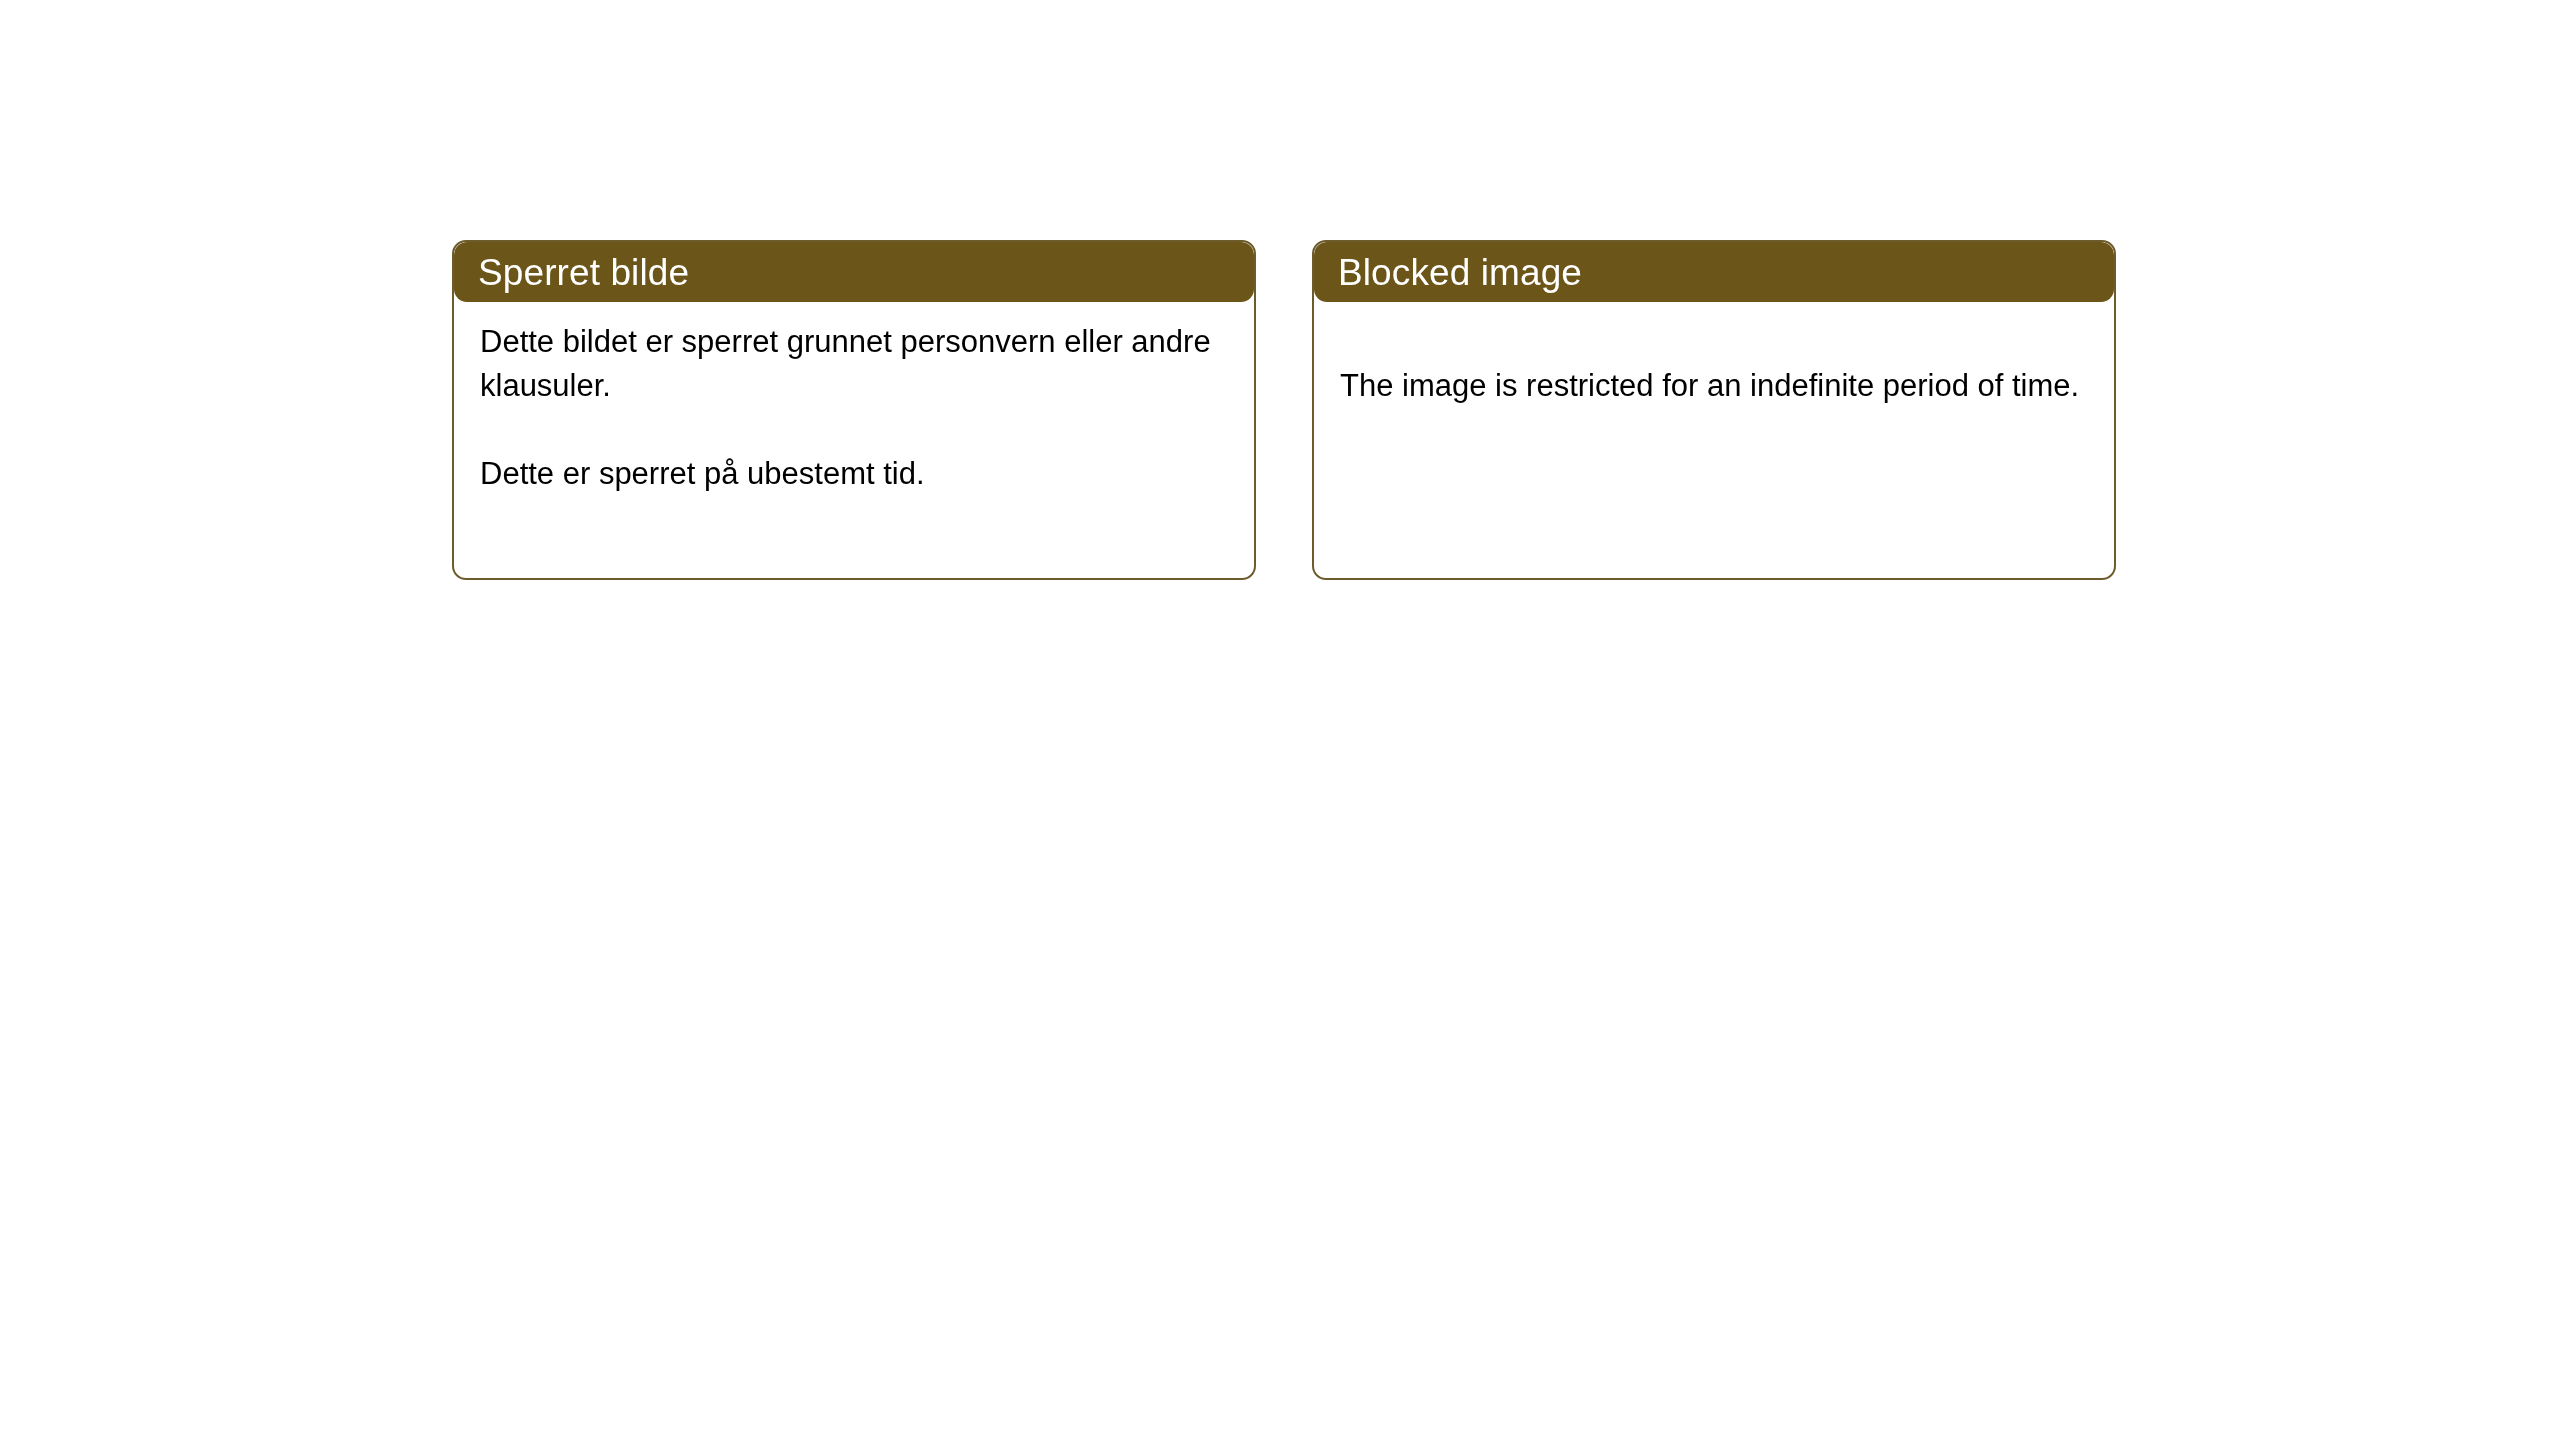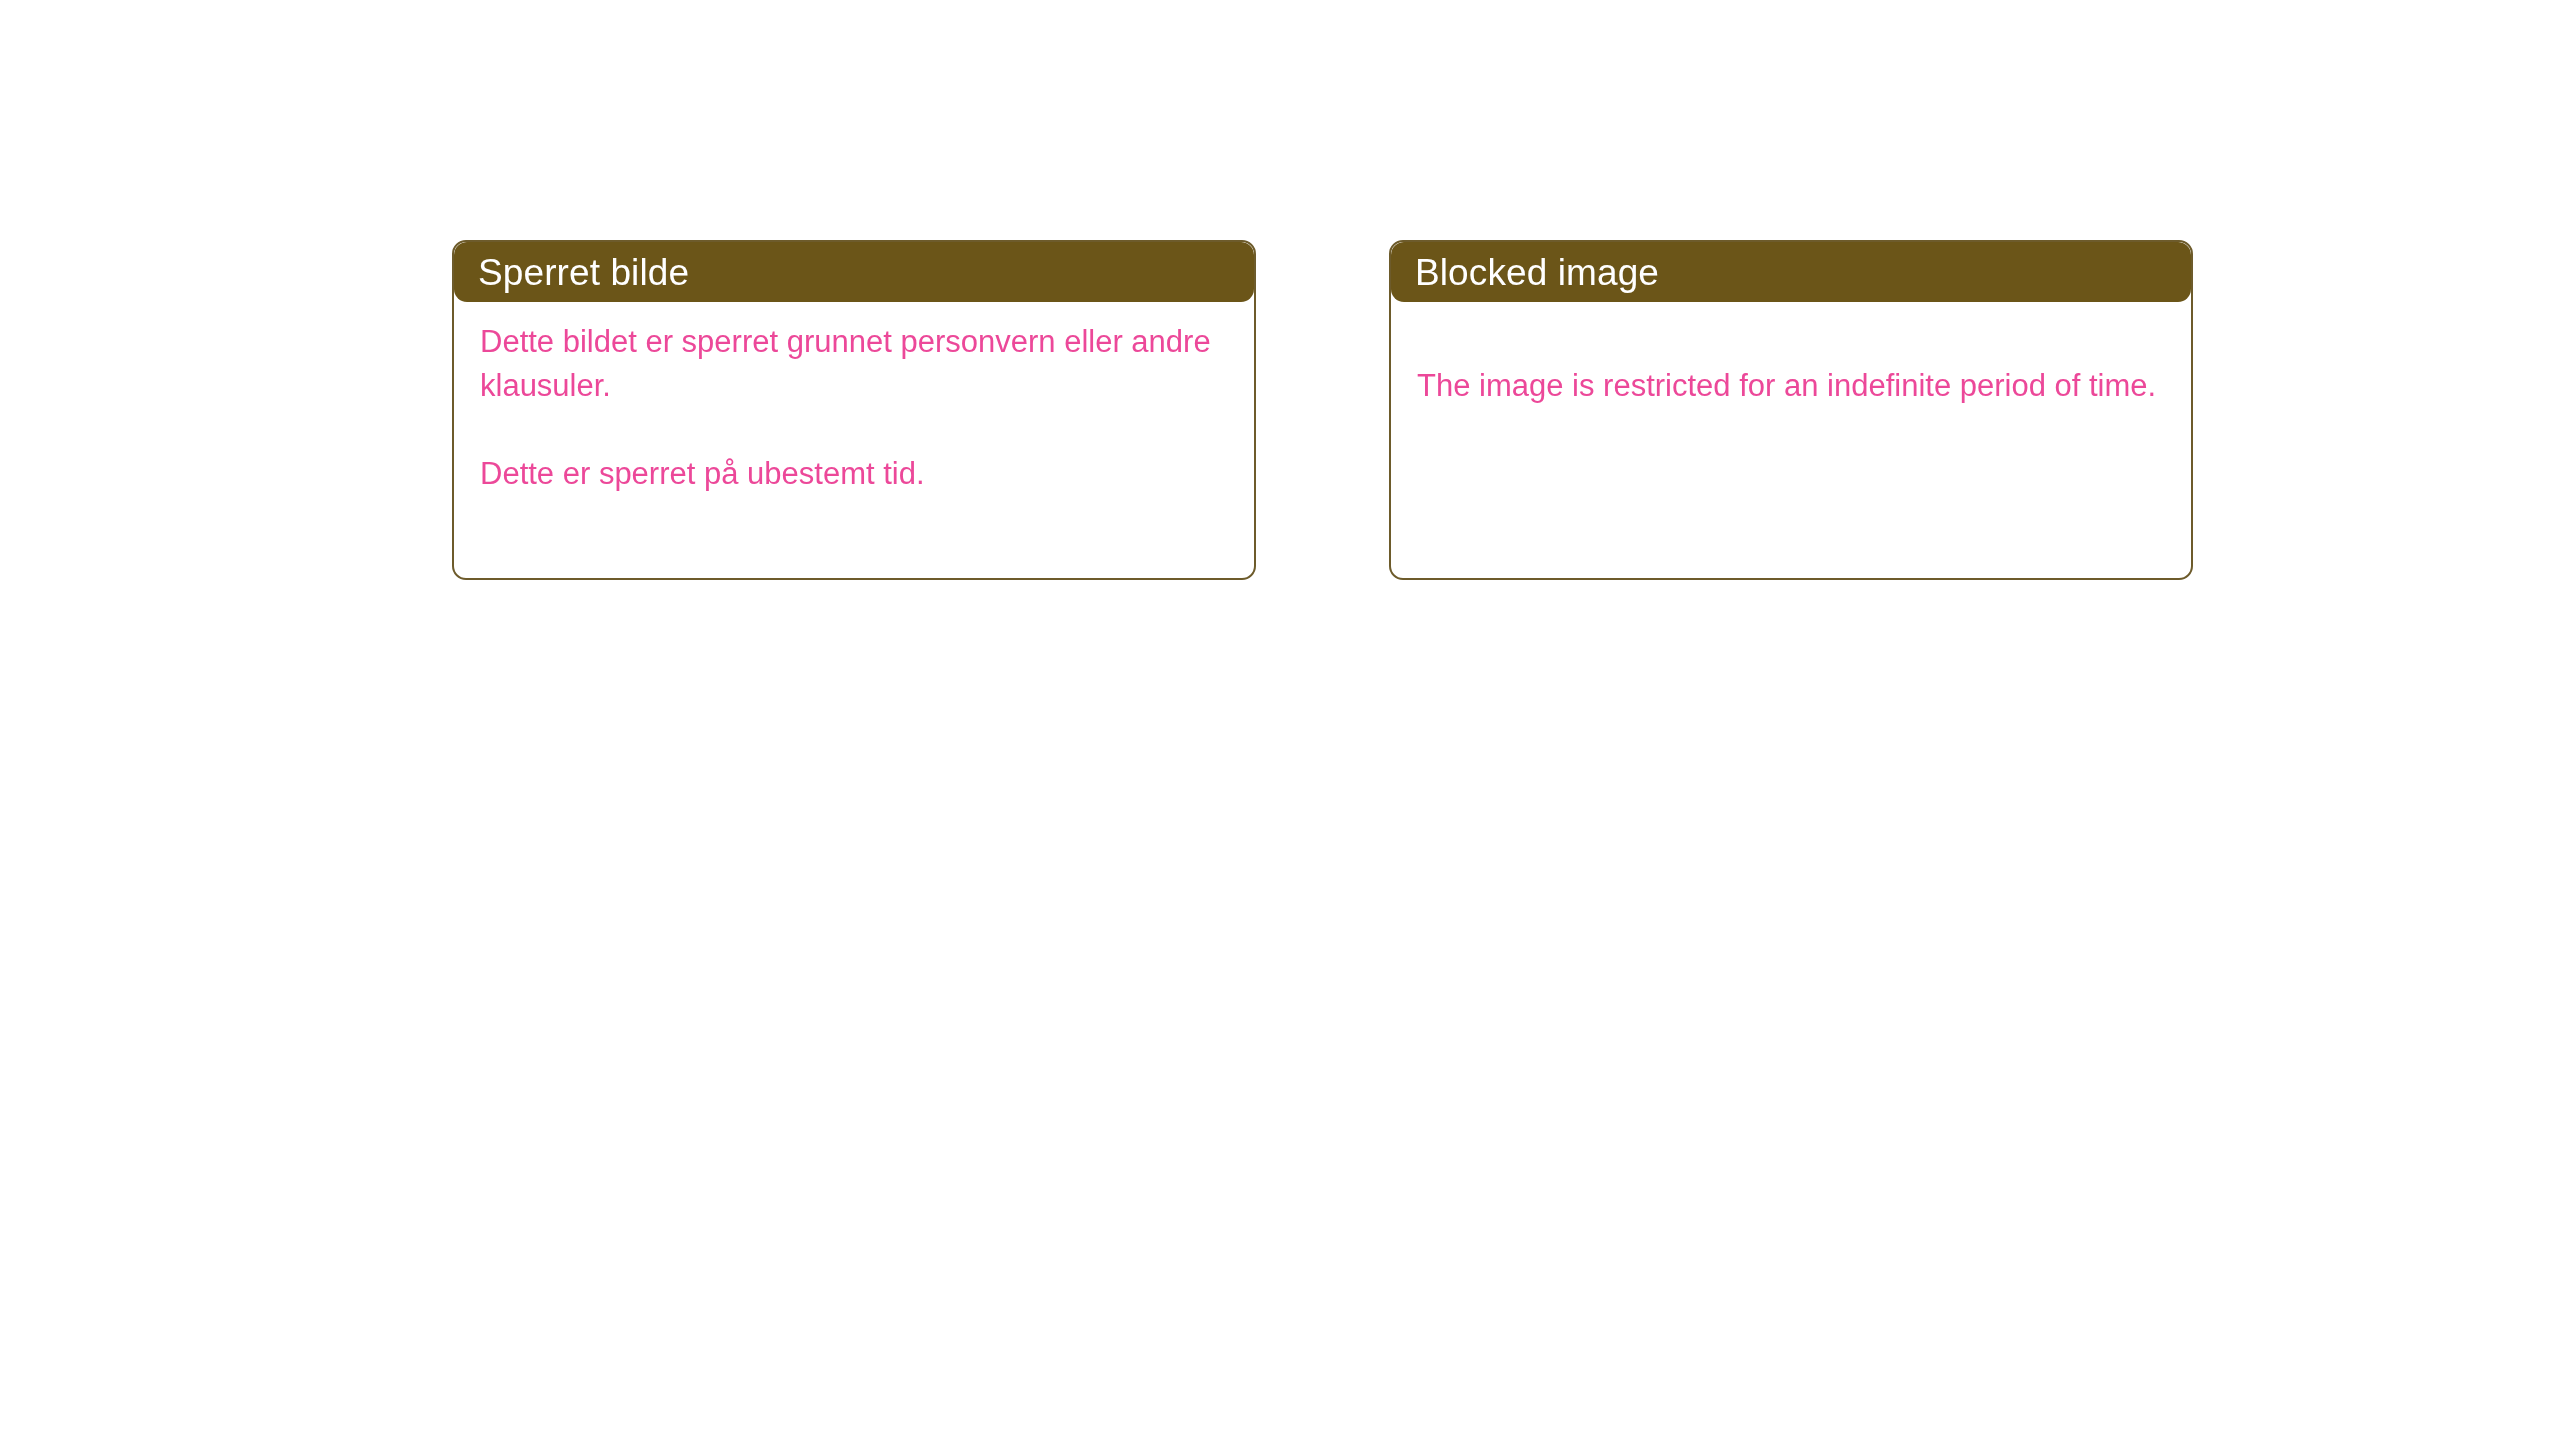--- a/index.html
+++ b/index.html
@@ -32,21 +32,21 @@
   }
 
   .notice-card.left {
     left: 452px;
     top: 240px;
     width: 804px;
     height: 340px;
   }
 
   .notice-card.right {
-    left: 1389px;
+    left: 1312px;
     top: 240px;
     width: 804px;
     height: 340px;
   }
 
   .notice-header {
     height: 60px;
     background: #6b5518;
     display: flex;
     align-items: center;
@@ -63,21 +63,21 @@
     letter-spacing: 0.1px;
     white-space: nowrap;
   }
 
   .notice-body {
     padding: 18px 26px 0 26px;
     box-sizing: border-box;
   }
 
   .notice-paragraph {
-    color: #ec4899;
+    color: #000000;
     font-size: 31px;
     line-height: 44px;
     margin: 0;
     max-width: 760px;
   }
 
   .notice-paragraph.spaced {
     margin-top: 44px;
   }
 </style>

